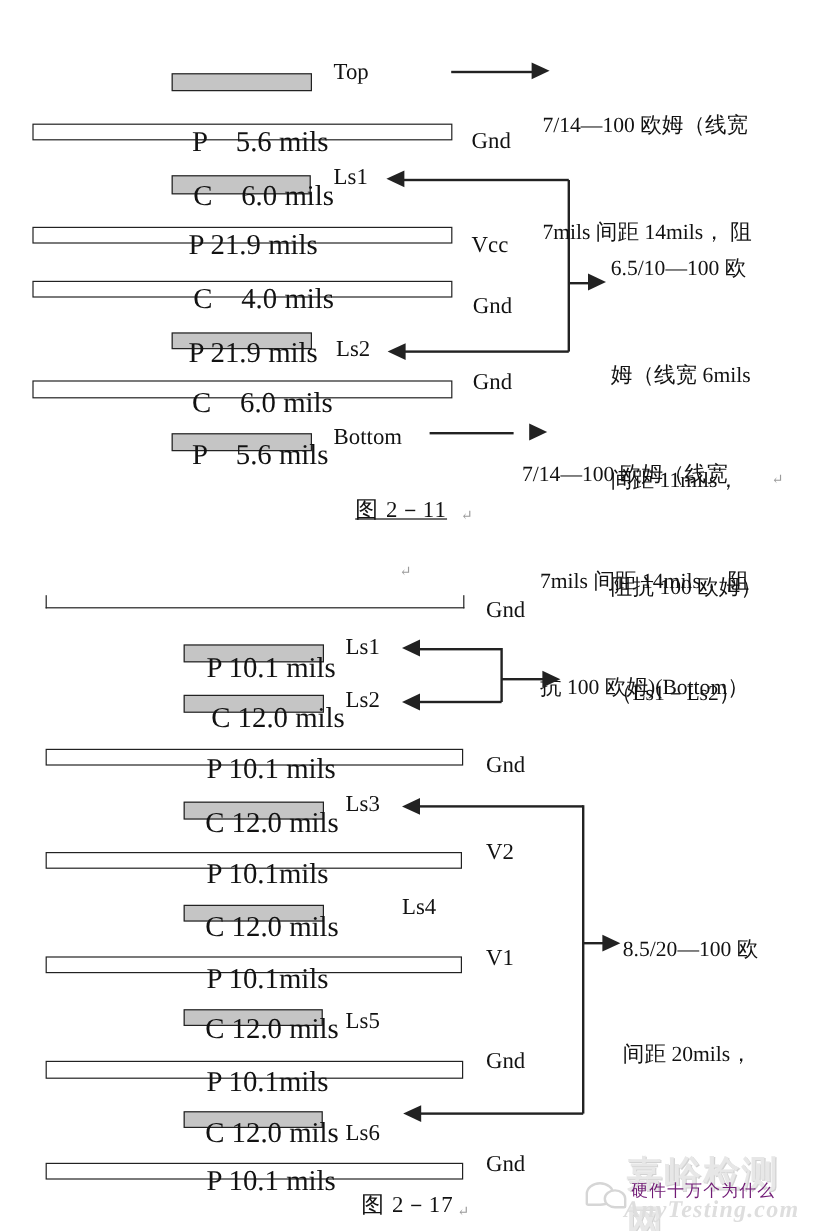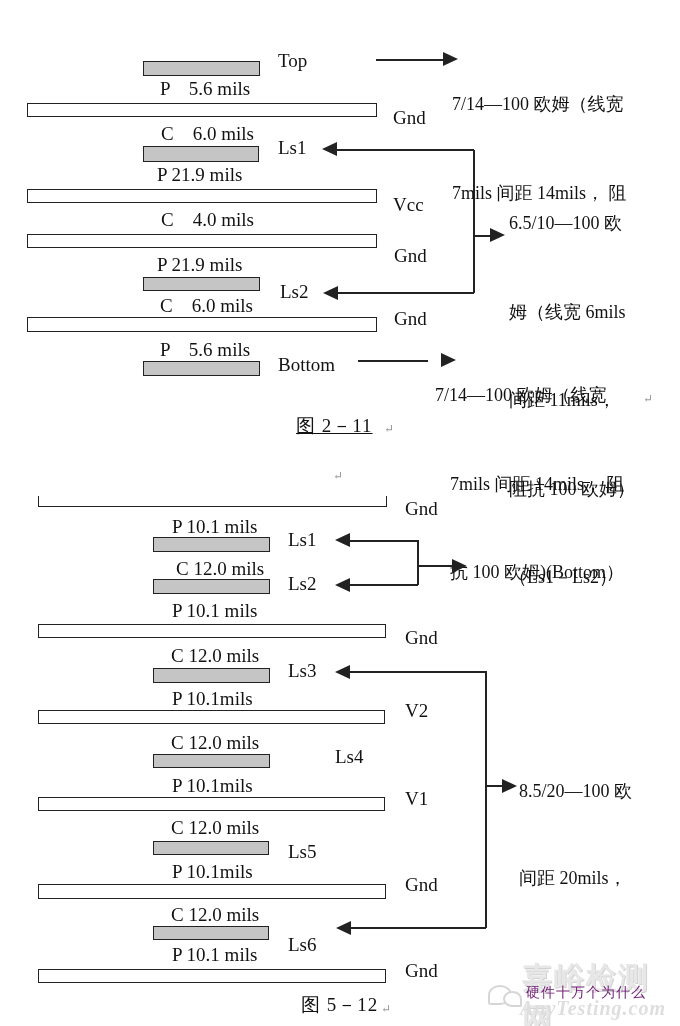--- a/index.html
+++ b/index.html
@@ -1,21 +1,21 @@
 <!DOCTYPE html>
 <html><head>
 <meta charset="utf-8">
 <style>
   html,body{margin:0;padding:0;background:#fff;}
   .canvas{position:relative;width:680px;height:1026px;background:#ffffff;overflow:hidden;
           font-family:"Liberation Serif","DejaVu Serif",serif;color:#121212;}
   .bar{position:absolute;box-sizing:border-box;border:1.6px solid #222;background:#fff;}
   .bar.gray{background:#c5c5c5;}
   .bar.open-top{border-top:none;}
-  .thk{position:absolute;font-size:19px;line-height:19px;white-space:pre;}
+  .thk{position:absolute;font-size:24px;line-height:19px;white-space:pre;margin-top:31px;}
   .lbl{position:absolute;font-size:19px;line-height:19px;white-space:pre;}
   .cap{position:absolute;font-size:19px;line-height:20px;letter-spacing:1px;}
   .ann{position:absolute;font-size:18px;line-height:29.5px;white-space:pre;}
   .ann .ln{display:block;}
   .hline{position:absolute;height:1.7px;background:#222;}
   .vline{position:absolute;width:1.7px;background:#222;}
   .ah-l{position:absolute;width:0;height:0;border-top:7px solid transparent;
         border-bottom:7px solid transparent;border-right:15px solid #222;}
   .ah-r{position:absolute;width:0;height:0;border-top:7px solid transparent;
         border-bottom:7px solid transparent;border-left:15px solid #222;}
@@ -153,21 +153,21 @@
   <div class="hline" style="left:486px;top:785px;width:18px;"></div>
   <div class="ah-r" style="left:502px;top:779px;"></div>
 
   <div class="ann" style="left:519px;top:719px;line-height:29px;">
     <span class="ln">8.5/20—100 欧</span>
     <span class="ln">间距 20mils，</span>
     
     
   </div>
 
-  <div class="cap" style="left:301px;top:995px;">图 5－12</div>
+  <div class="cap" style="left:301px;top:995px;">图 2－17</div>
   <div class="pmark" style="left:381px;top:1003px;">↵</div>
 
   <div class="wm wm-brand" style="left:522px;top:958px;">嘉峪检测网</div>
   <div class="wicon" style="left:488px;top:983px;">
     <span class="bub1"></span>
     <span class="bub2"></span>
   </div>
   <div class="wm wm-account" style="left:526px;top:984px;">硬件十万个为什么</div>
   <div class="wm wm-domain" style="left:520px;top:997px;">AnyTesting.com</div>
 

